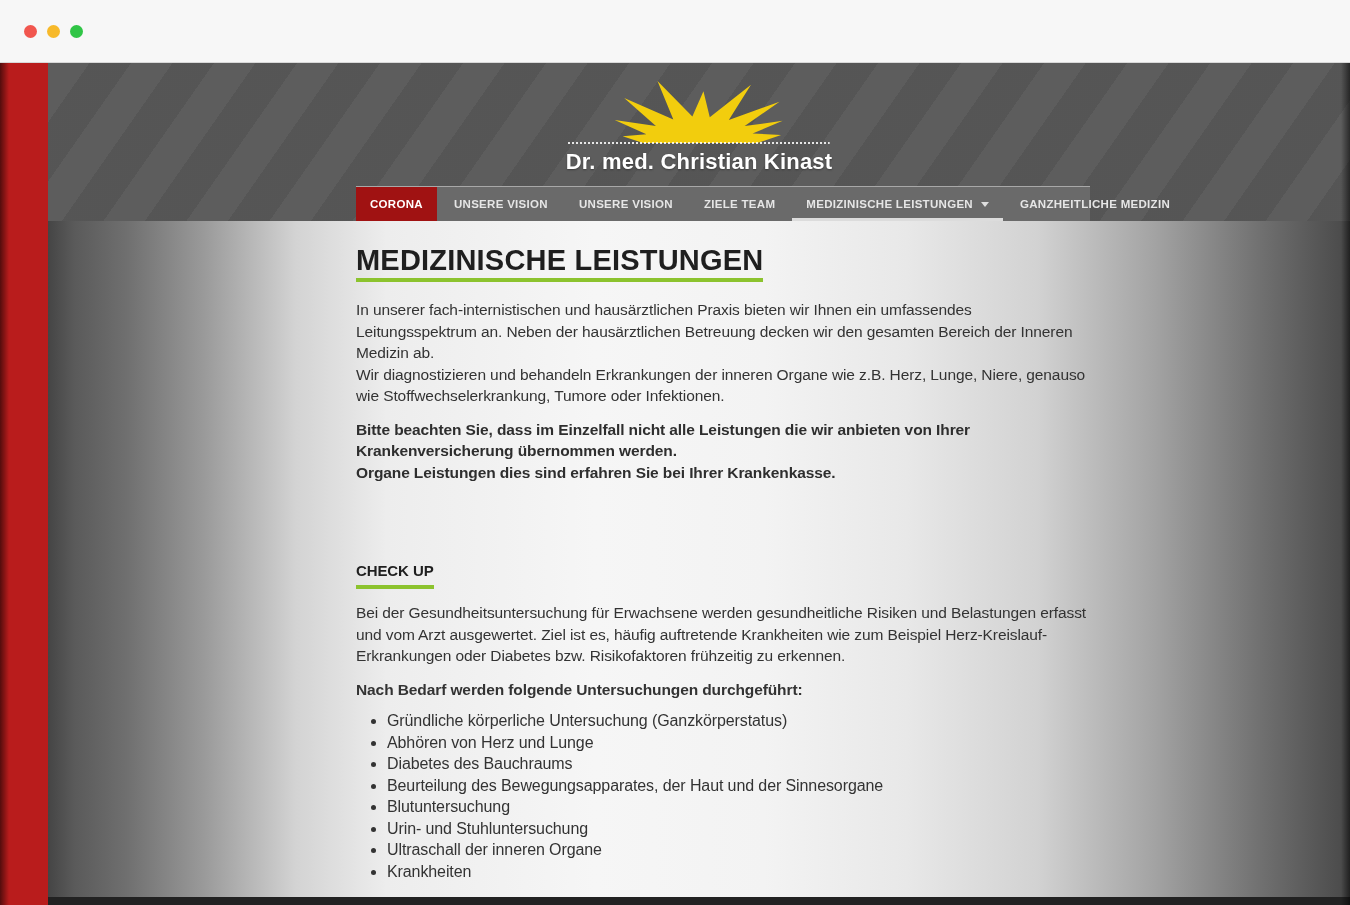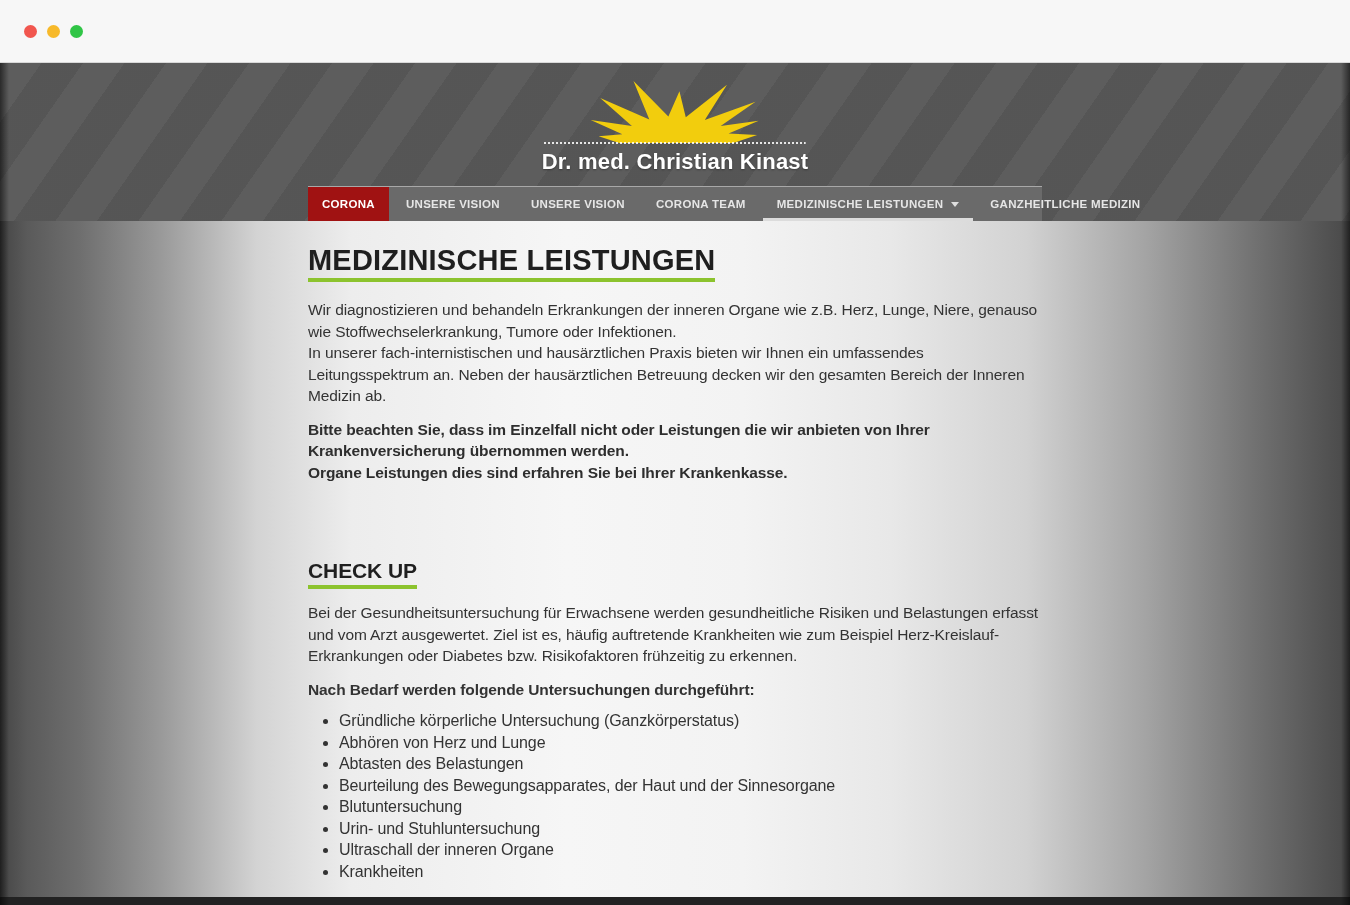--- a/index.html
+++ b/index.html
@@ -14,21 +14,21 @@
   .chrome {
     height:63px; background:#f7f7f7; border-bottom:1px solid #d8d8d8;
     display:flex; align-items:center; padding-left:24px;
   }
   .traffic { width:13px; height:13px; border-radius:50%; margin-right:10px; }
   .t-close    { background:#f1564e; }
   .t-minimize { background:#f7b92a; }
   .t-maximize { background:#30c546; }
 
   
-  .site { position:relative; width:1350px; height:842px; background:#b91c1c; }
+  .site { position:relative; width:1350px; height:842px; background:#b91c1c;padding-left:48px; }
   .site::before, .site::after {
     content:""; position:absolute; top:0; bottom:0; width:9px; z-index:5; pointer-events:none;
   }
   .site::before { left:0;  background:linear-gradient(90deg, rgba(0,0,0,0.55), rgba(0,0,0,0)); }
   .site::after  { right:0; background:linear-gradient(270deg, rgba(0,0,0,0.55), rgba(0,0,0,0)); }
 
   
   .header {
     position:relative; height:158px;
     background-color:#585858;
@@ -82,21 +82,21 @@
   h1.page-title {
     display:inline-block; font-size:29px; line-height:30px; font-weight:bold;
     color:#1f1f1f; letter-spacing:0.2px;
     border-bottom:4px solid #8cc32e; padding-bottom:3px; margin-bottom:17px;
   }
   .para div { min-height:21.5px; }
   .notice { margin-top:12px; font-weight:bold; color:#2e2e2e; }
 
   .section { margin-top:77px; }
   h2.section-title {
-    display:inline-block; font-size:21px; line-height:22px; font-weight:bold;
+    display:inline-block; font-size:15px; line-height:22px; font-weight:bold;
     color:#1f1f1f; border-bottom:4px solid #8cc32e; padding-bottom:3px; margin-bottom:13px;
   }
   .lead { margin-top:12px;font-weight:bold; }
   ul.checklist { margin-top:13px; padding-left:31px; }
   ul.checklist li { margin-bottom:6.3px; line-height:15.2px; font-size:16px; }
 </style>
 </head>
 <body>
 
 <div class="window">
@@ -115,57 +115,57 @@
           <polygon fill="#f2cd0d" points="64,88 51,79 66,76 46,57 72,65 52,27 83,56 73,4 95,52 102,18 106,53 132,9 118,57 150,32 128,65 152,58 133,75 151,77 136,88"></polygon>
         </svg>
         <div class="dotted"></div>
         <div class="brand-name">Dr. med. Christian Kinast</div>
       </div>
 
       <nav class="nav">
         <a class="nav-item corona">CORONA</a>
         <a class="nav-item">UNSERE VISION</a>
         <a class="nav-item">UNSERE VISION</a>
-        <a class="nav-item">CORONA TEAM</a>
+        <a class="nav-item">ZIELE TEAM</a>
         <a class="nav-item active">
           <span>MEDIZINISCHE LEISTUNGEN</span>
           <span class="caret"></span>
         </a>
         <a class="nav-item">GANZHEITLICHE MEDIZIN</a>
       </nav>
     </div>
 
     <div class="content">
       <div class="col">
 
         <h1 class="page-title">MEDIZINISCHE LEISTUNGEN</h1>
 
         <div class="para">
+          <div>In unserer fach-internistischen und hausärztlichen Praxis bieten wir Ihnen ein umfassendes Leitungsspektrum an. Neben der hausärztlichen Betreuung decken wir den gesamten Bereich der Inneren Medizin ab.</div>
           <div>Wir diagnostizieren und behandeln Erkrankungen der inneren Organe wie z.B. Herz, Lunge, Niere, genauso wie Stoffwechselerkrankung, Tumore oder Infektionen.</div>
-          <div>In unserer fach-internistischen und hausärztlichen Praxis bieten wir Ihnen ein umfassendes Leitungsspektrum an. Neben der hausärztlichen Betreuung decken wir den gesamten Bereich der Inneren Medizin ab.</div>
         </div>
 
         <div class="para notice">
-          <div>Bitte beachten Sie, dass im Einzelfall nicht oder Leistungen die wir anbieten von Ihrer Krankenversicherung übernommen werden.</div>
+          <div>Bitte beachten Sie, dass im Einzelfall nicht alle Leistungen die wir anbieten von Ihrer Krankenversicherung übernommen werden.</div>
           <div>Organe Leistungen dies sind erfahren Sie bei Ihrer Krankenkasse.</div>
         </div>
 
         <div class="section">
           <h2 class="section-title">CHECK UP</h2>
 
           <div class="para">
             <div>Bei der Gesundheitsuntersuchung für Erwachsene werden gesundheitliche Risiken und Belastungen erfasst und vom Arzt ausgewertet. Ziel ist es, häufig auftretende Krankheiten wie zum Beispiel Herz-Kreislauf-Erkrankungen oder Diabetes bzw. Risikofaktoren frühzeitig zu erkennen.</div>
           </div>
 
           <div class="lead">Nach Bedarf werden folgende Untersuchungen durchgeführt:</div>
 
           <ul class="checklist">
             <li>Gründliche körperliche Untersuchung (Ganzkörperstatus)</li>
             <li>Abhören von Herz und Lunge</li>
-            <li>Abtasten des Belastungen</li>
+            <li>Diabetes des Bauchraums</li>
             <li>Beurteilung des Bewegungsapparates, der Haut und der Sinnesorgane</li>
             <li>Blutuntersuchung</li>
             <li>Urin- und Stuhluntersuchung</li>
             <li>Ultraschall der inneren Organe</li>
             <li>Krankheiten</li>
 
           </ul>
         </div>
 
       </div>

